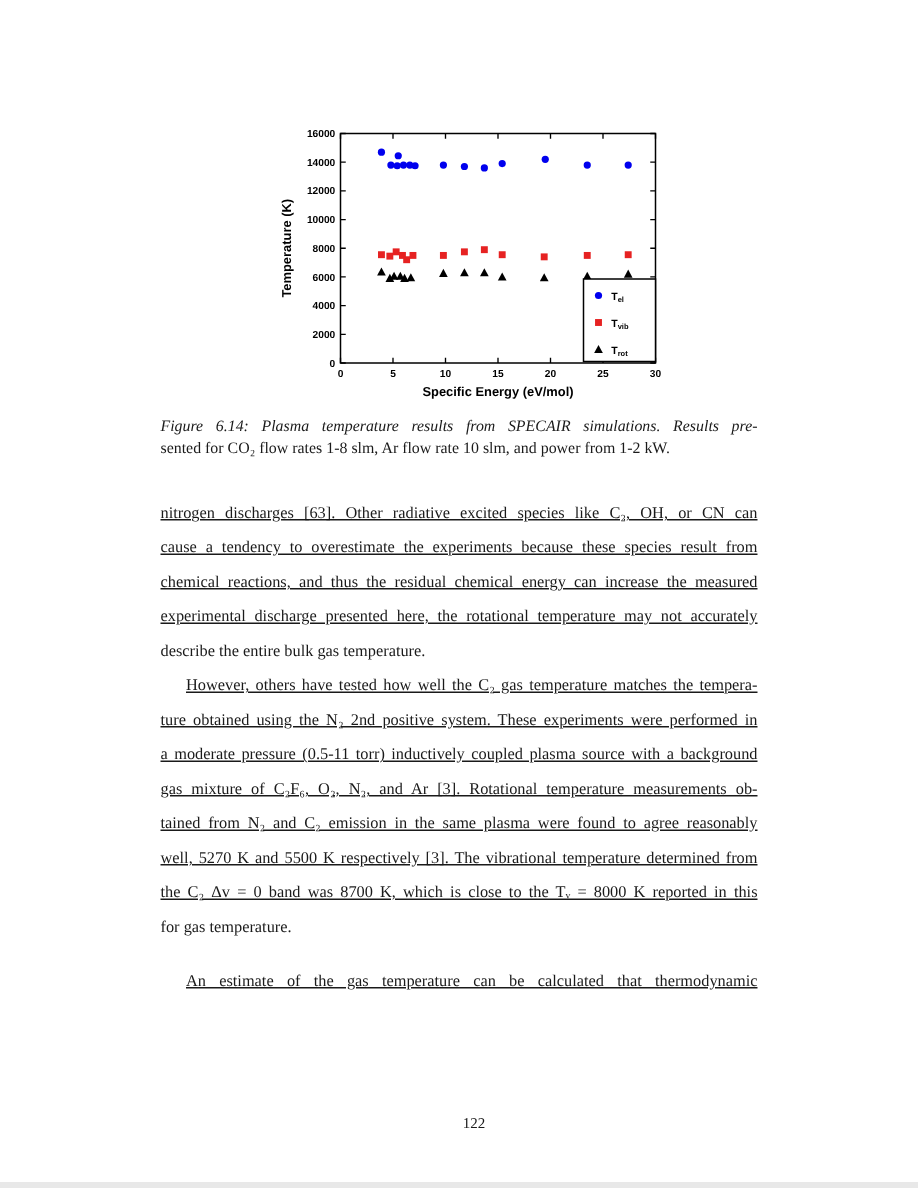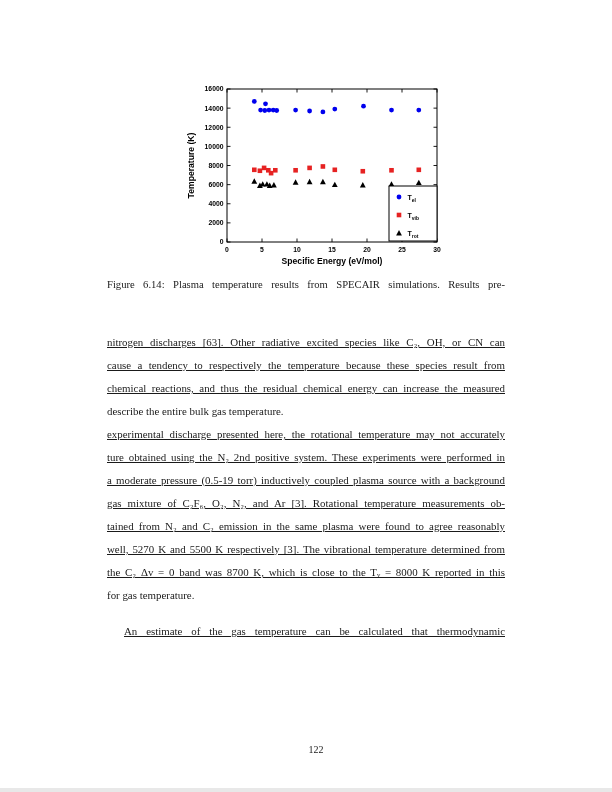--- a/index.html
+++ b/index.html
@@ -10,21 +10,21 @@
     margin:0 auto;
     font-family:'Liberation Serif','DejaVu Serif',serif;
     color:#1a1a1a;
     overflow:hidden;
   }
   .chart-svg{position:absolute;left:185px;top:79px;}
   .caption{
     position:absolute;left:107px;top:277px;width:398px;
     font-size:10.6px;line-height:15.3px;
   }
-  .cap-line.just{text-align:justify;text-align-last:justify;}
+  .cap-line.just{text-align:justify;text-align-last:justify;font-style:italic;}
   .body-text{
     position:absolute;left:107px;top:331px;width:398px;
     font-size:10.9px;
   }
   .bline{height:23px;line-height:23px;white-space:normal;}
   .bline.just{text-align:justify;text-align-last:justify;text-decoration:underline;}
   .bline.indent{padding-left:17px;}
   .para-2{margin-top:13px;}
   .page-number{
     position:absolute;left:0;top:744px;width:612px;
@@ -140,33 +140,35 @@
         <text x="222.5" y="120.7" font-size="7" font-weight="bold" font-family="'Liberation Sans','DejaVu Sans',sans-serif" fill="#000">T<tspan font-size="5" dy="1.9">el</tspan></text>
         <rect x="211.7" y="133.7" width="4.6" height="4.6" fill="#E62222"></rect>
         <text x="222.5" y="138.7" font-size="7" font-weight="bold" font-family="'Liberation Sans','DejaVu Sans',sans-serif" fill="#000">T<tspan font-size="5" dy="1.9">vib</tspan></text>
         <polygon points="214,151 211.1,156.4 216.9,156.4" fill="#000000"></polygon>
         <text x="222.5" y="156.7" font-size="7" font-weight="bold" font-family="'Liberation Sans','DejaVu Sans',sans-serif" fill="#000">T<tspan font-size="5" dy="1.9">rot</tspan></text>
       </g>
     </svg>
 
   <div class="caption">
     <div class="cap-line just">Figure 6.14: Plasma temperature results from SPECAIR simulations. Results pre-</div>
+    <div class="cap-line">sented for CO₂ flow rates 1-8 slm, Ar flow rate 10 slm, and power from 1-2 kW.</div>
   </div>
 
   <div class="body-text">
       <div class="para para-0">
         <div class="bline just">nitrogen discharges [63]. Other radiative excited species like C₂, OH, or CN can</div>
-        <div class="bline just">cause a tendency to respectively the temperature because these species result from</div>
+        <div class="bline just">cause a tendency to overestimate the experiments because these species result from</div>
         <div class="bline just">chemical reactions, and thus the residual chemical energy can increase the measured</div>
+        <div class="bline just">experimental discharge presented here, the rotational temperature may not accurately</div>
         <div class="bline">describe the entire bulk gas temperature.</div>
-        <div class="bline just">experimental discharge presented here, the rotational temperature may not accurately</div>
       </div>
       <div class="para para-1">
+        <div class="bline just indent">However, others have tested how well the C₂ gas temperature matches the tempera-</div>
         <div class="bline just">ture obtained using the N₂ 2nd positive system. These experiments were performed in</div>
-        <div class="bline just">a moderate pressure (0.5-19 torr) inductively coupled plasma source with a background</div>
+        <div class="bline just">a moderate pressure (0.5-11 torr) inductively coupled plasma source with a background</div>
         <div class="bline just">gas mixture of C₂F₆, O₂, N₂, and Ar [3]. Rotational temperature measurements ob-</div>
         <div class="bline just">tained from N₂ and C₂ emission in the same plasma were found to agree reasonably</div>
         <div class="bline just">well, 5270 K and 5500 K respectively [3]. The vibrational temperature determined from</div>
         <div class="bline just">the C₂ Δv = 0 band was 8700 K, which is close to the Tᵥ = 8000 K reported in this</div>
         <div class="bline">for gas temperature.</div>
       </div>
       <div class="para para-2">
         <div class="bline just indent">An estimate of the gas temperature can be calculated that thermodynamic</div>
       </div>
     </div>

